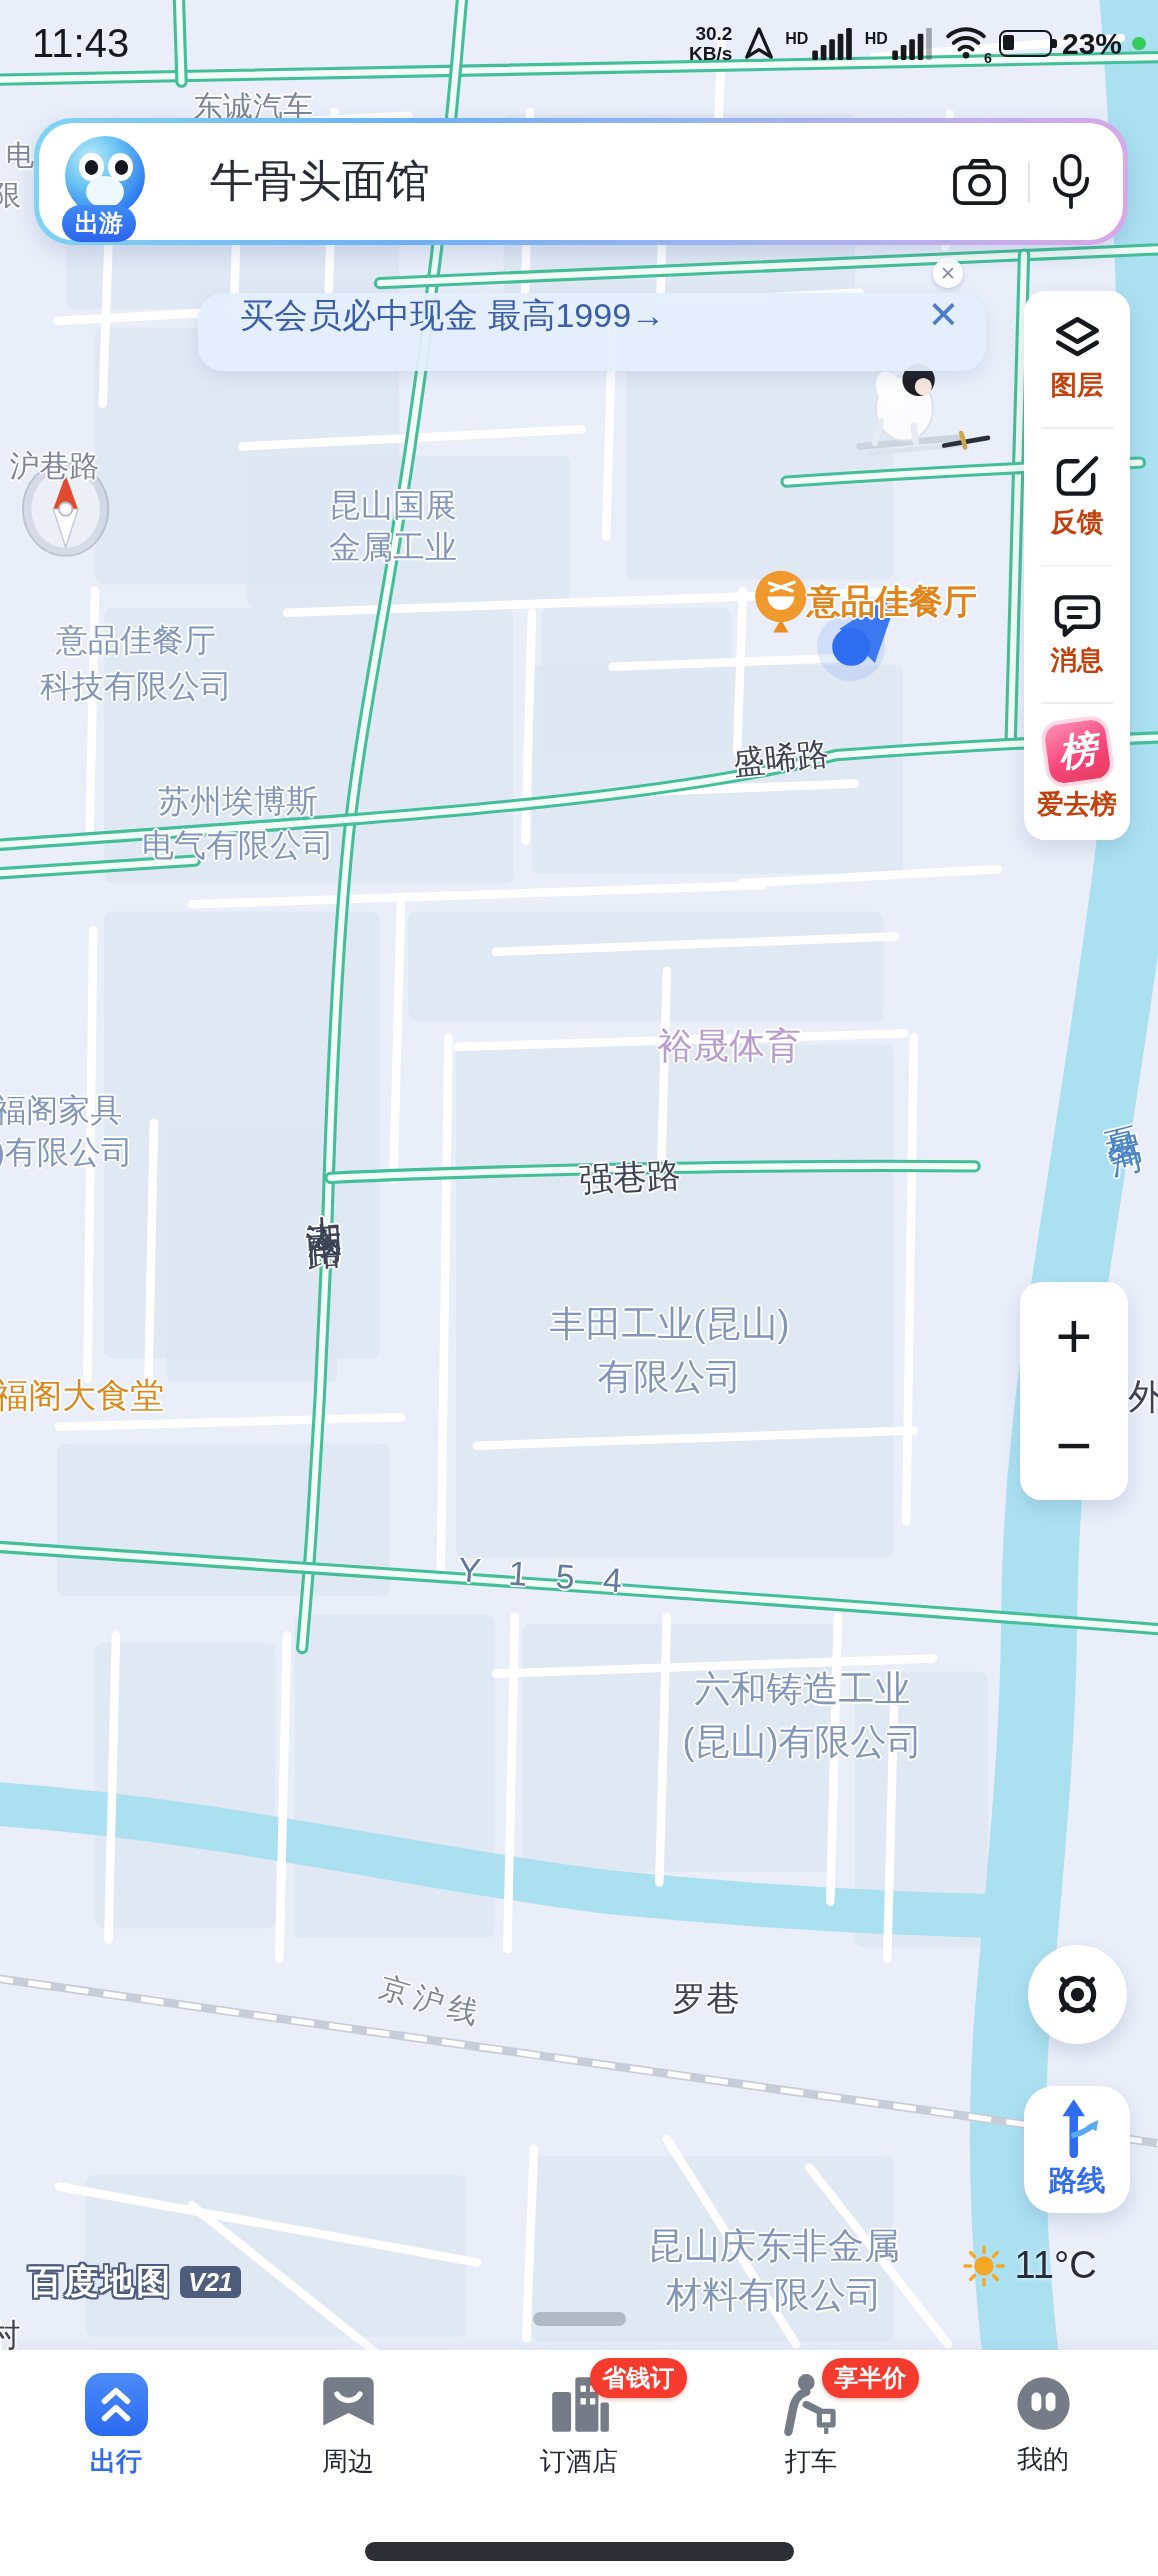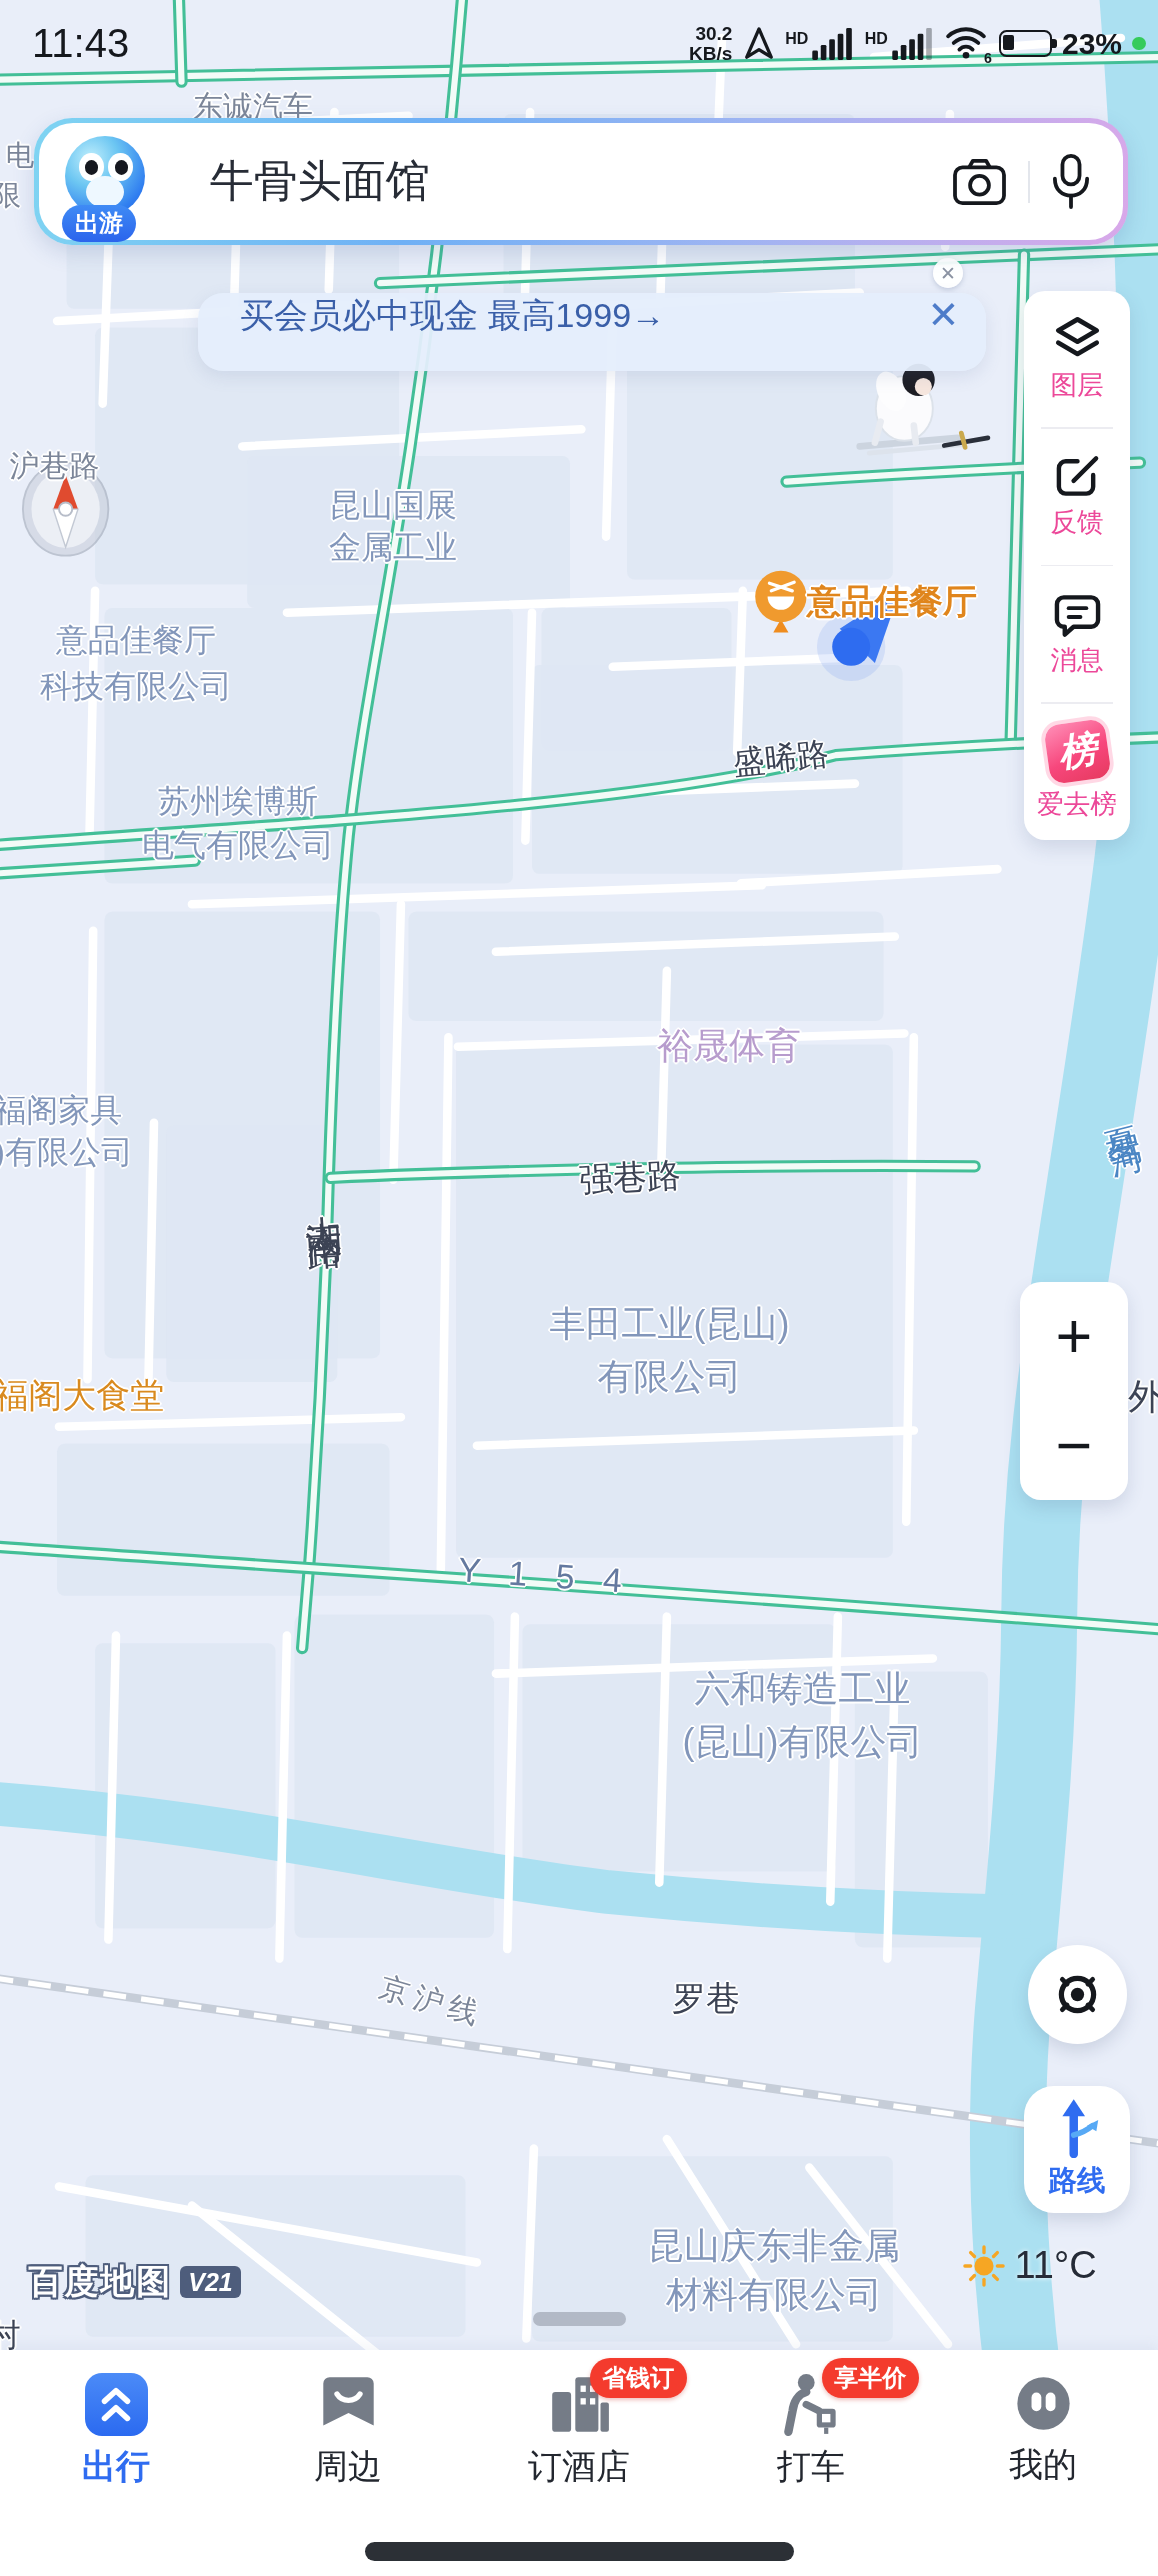--- a/index.html
+++ b/index.html
@@ -46,40 +46,40 @@
   .sb-icons{position:absolute;right:32px;display:flex;align-items:center;gap:21px;}
   .sb-div{width:1.9px;height:42px;background:#e3e6ec;}
   
   .minix{position:absolute;left:933px;top:258px;width:30px;height:30px;border-radius:50%;background:rgba(255,255,255,.95);z-index:7;color:#8b93a3;font-size:19px;display:flex;align-items:center;justify-content:center;box-shadow:0 1.9px 5.7px rgba(80,100,140,.25);}
   .banner{position:absolute;left:198px;top:293px;width:788px;height:78px;background:rgba(228,238,252,.94);border-radius:25px;z-index:7;display:flex;box-shadow:0 5.7px 17px rgba(90,110,160,.14);}
   .banner-text{margin-left:42px;font-size:34px;color:#3a5fa8;font-weight:500;}
   .banner-x{position:absolute;right:26.6px;font-size:38px;color:#4e7cc9;font-weight:400;}
   
   .sidepanel{position:absolute;left:1024px;top:291px;width:106px;height:549px;background:#fff;border-radius:21px;z-index:7;box-shadow:0 7.6px 19px rgba(70,90,130,.16);display:flex;flex-direction:column;align-items:center;}
   .sp-item{display:flex;flex-direction:column;align-items:center;justify-content:center;flex:1;width:100%;}
-  .sp-label{font-size:26.6px;color:#ec4899;margin-top:5.7px;}
+  .sp-label{font-size:26.6px;color:#c2410c;margin-top:5.7px;font-weight:bold;}
   .sp-div{width:72px;height:1.9px;background:#ececf1;}
   .bangicon{width:61px;height:59px;border-radius:15px;background:linear-gradient(160deg,#ff8fb8 0%,#f7477c 55%,#e63a5f 100%);box-shadow:0 0 0 3.8px rgba(255,184,208,.55);transform:rotate(-8deg);display:flex;align-items:center;justify-content:center;color:#fff;font-size:38px;font-weight:900;font-style:italic;}
   
   .zoompanel{position:absolute;left:1020px;top:1282px;width:108px;height:218px;background:#fff;border-radius:21px;z-index:6;box-shadow:0 7.6px 17px rgba(70,90,130,.16);display:flex;flex-direction:column;align-items:center;justify-content:space-around;font-size:63px;font-weight:300;color:#15181d;}
   .zbtn{line-height:1;}
   .locatebtn{position:absolute;left:1028px;top:1945px;width:99px;height:99px;border-radius:50%;background:#fff;z-index:6;box-shadow:0 7.6px 17px rgba(70,90,130,.18);display:flex;align-items:center;justify-content:center;}
   .routebtn{position:absolute;left:1024px;top:2086px;width:106px;height:127px;border-radius:30px;background:#fff;z-index:6;box-shadow:0 7.6px 17px rgba(70,90,130,.18);display:flex;flex-direction:column;align-items:center;justify-content:center;gap:3.8px;}
   .routelabel{font-size:28.5px;font-weight:700;color:#2f6cf0;}
   .weather{position:absolute;left:963px;top:2244px;z-index:6;display:flex;align-items:center;gap:9.5px;}
   .temp{font-size:38px;color:#262c38;font-weight:500;text-shadow:0 0 5.7px #fff;}
   .attrib{position:absolute;left:28.5px;top:2259px;z-index:6;display:flex;align-items:center;gap:7.6px;}
   .brand{font-size:34px;font-weight:900;color:#fff;letter-spacing:1.9px;
     text-shadow:-1.9px 0 #4e5d7c,1.9px 0 #4e5d7c,0 -1.9px #4e5d7c,0 1.9px #4e5d7c,1.9px 1.9px #4e5d7c,-1.9px -1.9px #4e5d7c,1.9px -1.9px #4e5d7c,-1.9px 1.9px #4e5d7c;}
   .vbadge{background:#4e5d7c;color:#fff;font-size:25px;font-weight:800;font-style:italic;border-radius:6px;padding:1.9px 8.5px;}
   .draghandle{position:absolute;left:533px;top:2312px;width:93px;height:14.2px;border-radius:7.6px;background:#a9b0bd;opacity:.85;z-index:6;}
   
   .bottomnav{position:absolute;left:0;top:2350px;width:1159px;height:226px;background:#fff;z-index:9;box-shadow:0 -3.8px 13.3px rgba(90,110,150,.08);}
   .nav-item{position:absolute;top:23px;width:152px;display:flex;flex-direction:column;align-items:center;gap:7.6px;}
-  .nav-label{font-size:34px;color:#23272f;font-weight:500;}
+  .nav-label{font-size:26px;color:#23272f;font-weight:500;}
   .nav-label.active{color:#2f6cf0;font-weight:700;}
   .nav-badge{position:absolute;top:-15px;left:87px;background:#f43b2d;color:#fff;font-size:24px;font-weight:600;padding:3.8px 12.3px;border-radius:949px;white-space:nowrap;box-shadow:0 1.9px 4.7px rgba(200,40,30,.3);}
   .homebar{position:absolute;left:365px;top:2542px;width:429px;height:19px;border-radius:10.4px;background:#2c3036;z-index:10;}
   .trip-icon{width:63px;height:63px;border-radius:17px;background:linear-gradient(180deg,#4b8bf7,#2b6af0);display:flex;align-items:center;justify-content:center;}
 </style>
 </head>
 <body>
 
 <div class="screen">
 

